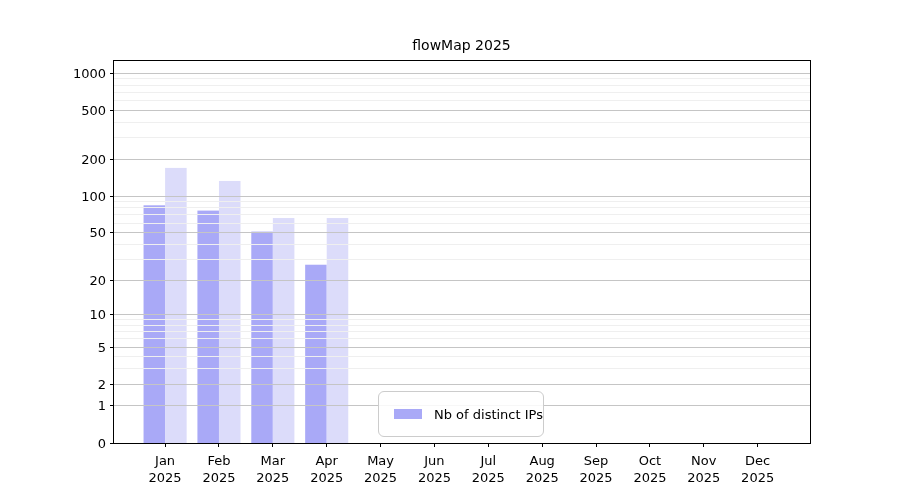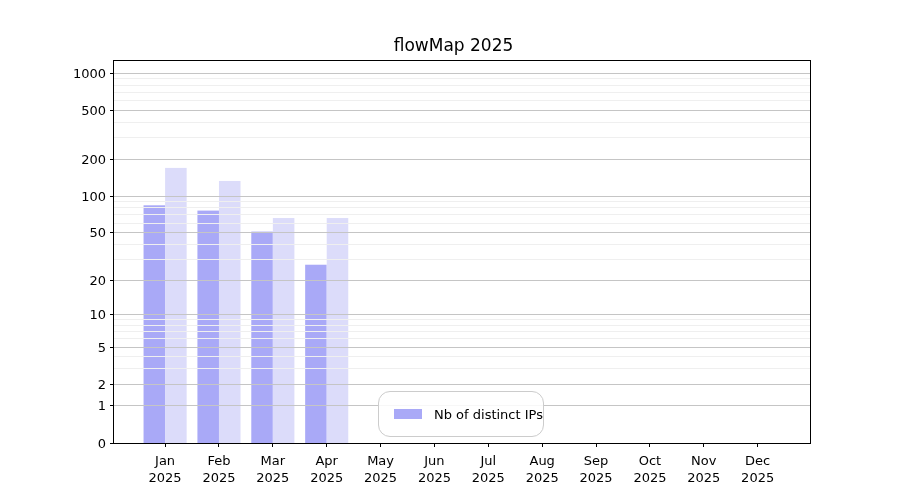--- a/index.html
+++ b/index.html
@@ -2,26 +2,26 @@
 <html><head>
 <meta charset="utf-8">
 <style>
   html,body{margin:0;padding:0;background:#fff;}
   .figure{
     position:relative;width:900px;height:500px;background:#ffffff;
     font-family:"DejaVu Sans","Liberation Sans",sans-serif;color:#000;overflow:hidden;
   }
   .chart-svg{position:absolute;left:0;top:0;}
   .chart-title{
-    position:absolute;left:105px;top:37px;width:697px;text-align:center;
-    font-size:17px;line-height:17px;color:#000;
+    position:absolute;left:113px;top:37px;width:697px;text-align:center;
+    font-size:14px;line-height:17px;color:#000;
   }
   .legend{
     position:absolute;left:378px;top:391px;width:166px;height:46px;
-    background:rgba(255,255,255,0.85);border:1px solid #cccccc;border-radius:12px;
+    background:rgba(255,255,255,0.85);border:1px solid #cccccc;border-radius:6px;
     box-sizing:border-box;display:flex;flex-direction:column;justify-content:center;
     gap:5px;padding-left:15px;
   }
   .legend-row{display:flex;align-items:center;gap:12px;}
   .legend-swatch{width:28px;height:10px;display:inline-block;}
   .legend-label{font-size:13px;line-height:13px;white-space:nowrap;}
 </style>
 </head>
 <body>
 

